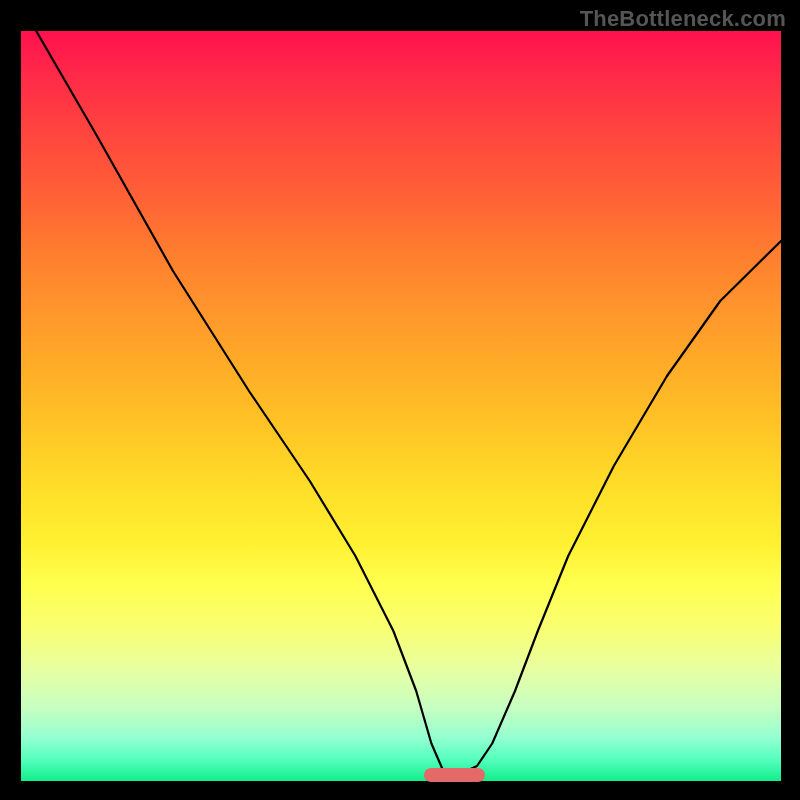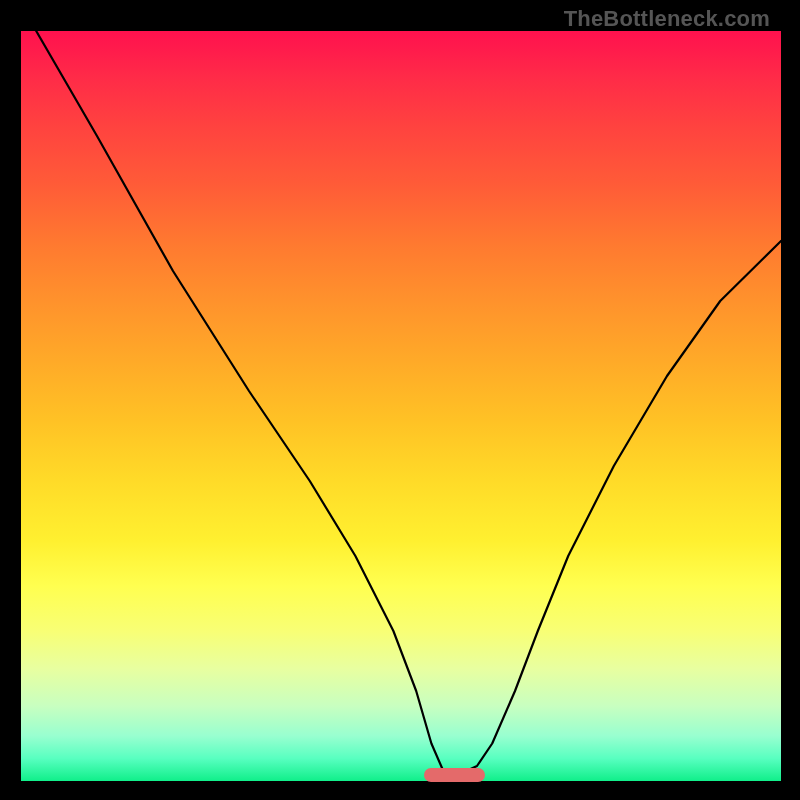--- a/index.html
+++ b/index.html
@@ -13,21 +13,21 @@
   }
   .frame {
     position: relative;
     width: 800px;
     height: 800px;
     background: #000;
   }
   .watermark {
     position: absolute;
     top: 6px;
-    right: 30px;
+    right: 14px;
     color: #555;
     font-size: 22px;
     font-weight: 600;
     letter-spacing: 0.2px;
     z-index: 10;
   }
   .plot {
     position: absolute;
     left: 20px;
     top: 30px;

